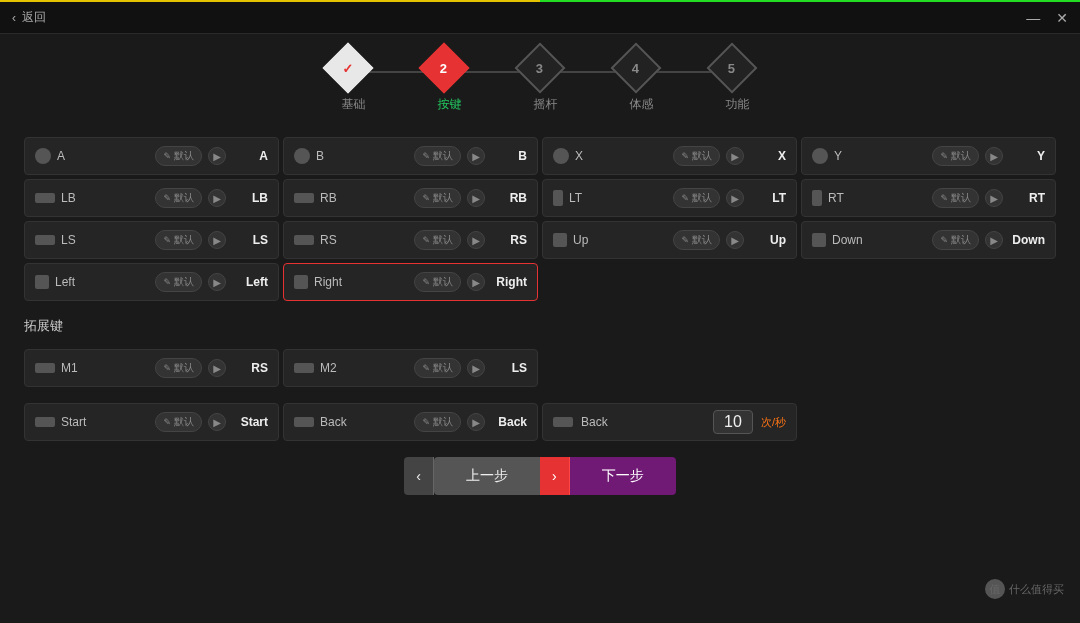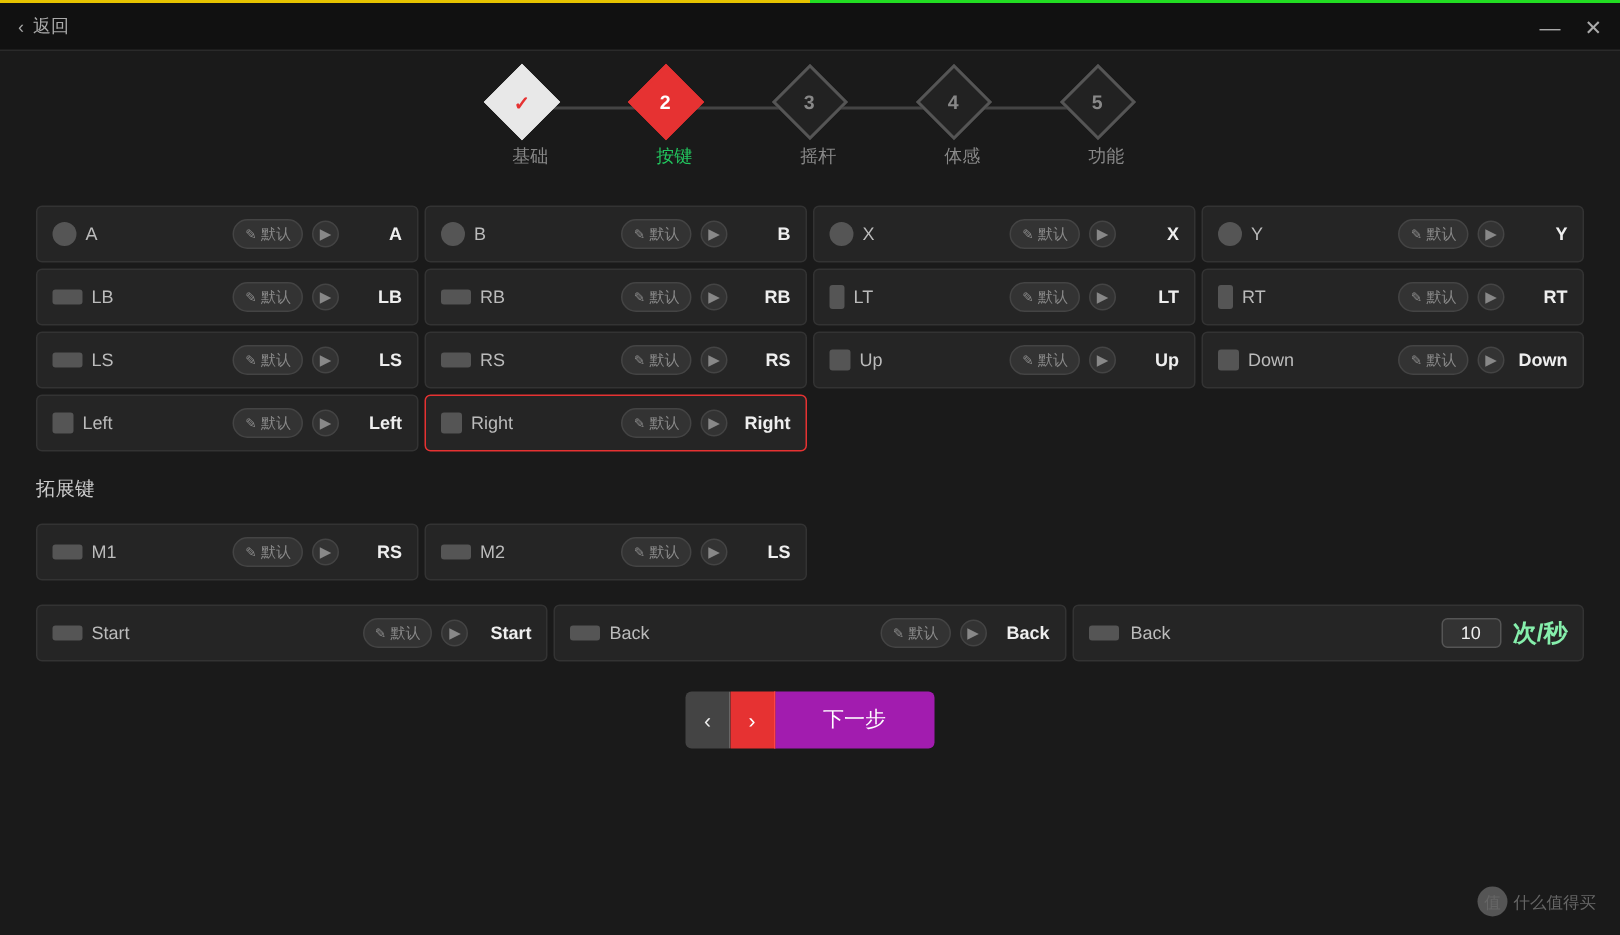--- a/index.html
+++ b/index.html
@@ -186,29 +186,28 @@
       font-weight: bold;
     }
 
     
     .turbo-value {
       background: #333;
       border: 1px solid #555;
       border-radius: 4px;
       color: #eee;
       padding: 2px 8px;
-      font-size: 12px;
+      font-size: 16px;
       width: 40px;
       text-align: center;
       margin-left: 11px;
     }
     .turbo-unit {
-      color: #86efac;
-      font-size: 16px;
-      font-weight: bold;
+      color: #f97316;
+      font-size: 11px;
     }
 
     
     .bottom-bar {
       display: flex;
       justify-content: center;
       gap: 0;
       margin-top: 16px;
     }
     .btn-prev {
@@ -217,21 +216,21 @@
       border-radius: 4px 0 0 4px;
       color: #eee;
       padding: 10px 32px;
       font-size: 14px;
       cursor: pointer;
       display: flex;
       align-items: center;
       gap: 8px;
     }
     .btn-next {
-      background: #a21caf;
+      background: #701a75;
       border: none;
       border-radius: 0 4px 4px 0;
       color: #fff;
       padding: 10px 32px;
       font-size: 14px;
       cursor: pointer;
       display: flex;
       align-items: center;
       gap: 8px;
     }
@@ -250,21 +249,21 @@
       border: none;
       color: #fff;
       padding: 10px 12px;
       font-size: 14px;
       cursor: pointer;
       border-radius: 0;
       border-right: 1px solid #ff4444;
     }
     .watermark {
       position: absolute;
-      bottom: 12px;
+      bottom: 24px;
       right: 16px;
       color: #666;
       font-size: 11px;
       display: flex;
       align-items: center;
       gap: 4px;
     }
     .watermark-icon {
       width: 20px;
       height: 20px;
@@ -463,21 +462,21 @@
         <button class="key-default-btn"><span class="pencil">✎</span>默认</button>
         <span class="key-arrow-btn">▶</span>
         <span class="key-value">LS</span>
       </div>
       <div style="background:transparent;"></div>
       <div style="background:transparent;"></div>
     </div>
   </div>
 
   <div class="key-section">
-    <div style="display:grid; grid-template-columns: repeat(3, 1fr); gap: 4px;">
+    <div style="display:grid; grid-template-columns: repeat(4, 1fr); gap: 4px;">
       <div class="key-row">
         <span class="key-icon rect-h"></span>
         <span class="key-name">Start</span>
         <button class="key-default-btn"><span class="pencil">✎</span>默认</button>
         <span class="key-arrow-btn">▶</span>
         <span class="key-value">Start</span>
       </div>
       <div class="key-row">
         <span class="key-icon rect-h"></span>
         <span class="key-name">Back</span>
@@ -491,20 +490,23 @@
         <span style="flex:1;"></span>
         <span class="turbo-value">10</span>
         <span class="turbo-unit">次/秒</span>
       </div>
       <div style="background:transparent;"></div>
     </div>
   </div>
 
   <div class="bottom-bar">
     <button class="btn-prev-arrow">‹</button>
+    <button class="btn-prev">
+      <span>上一步</span>
+    </button>
     <button class="btn-next-arrow">›</button>
     <button class="btn-next">
       <span>下一步</span>
     </button>
   </div>
 
 </div>
 
 <div class="watermark">
   <span class="watermark-icon">值</span>

